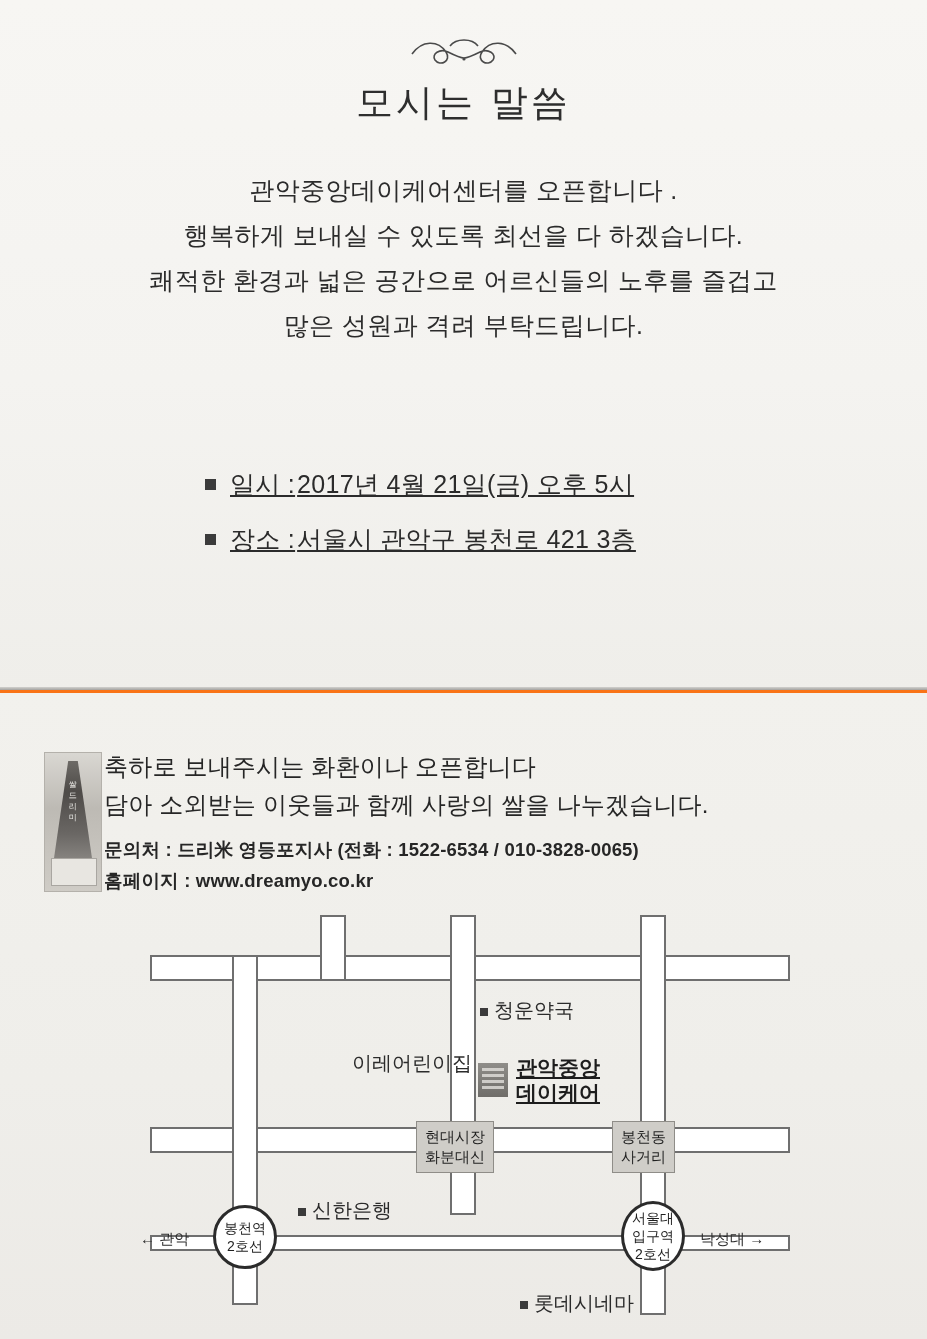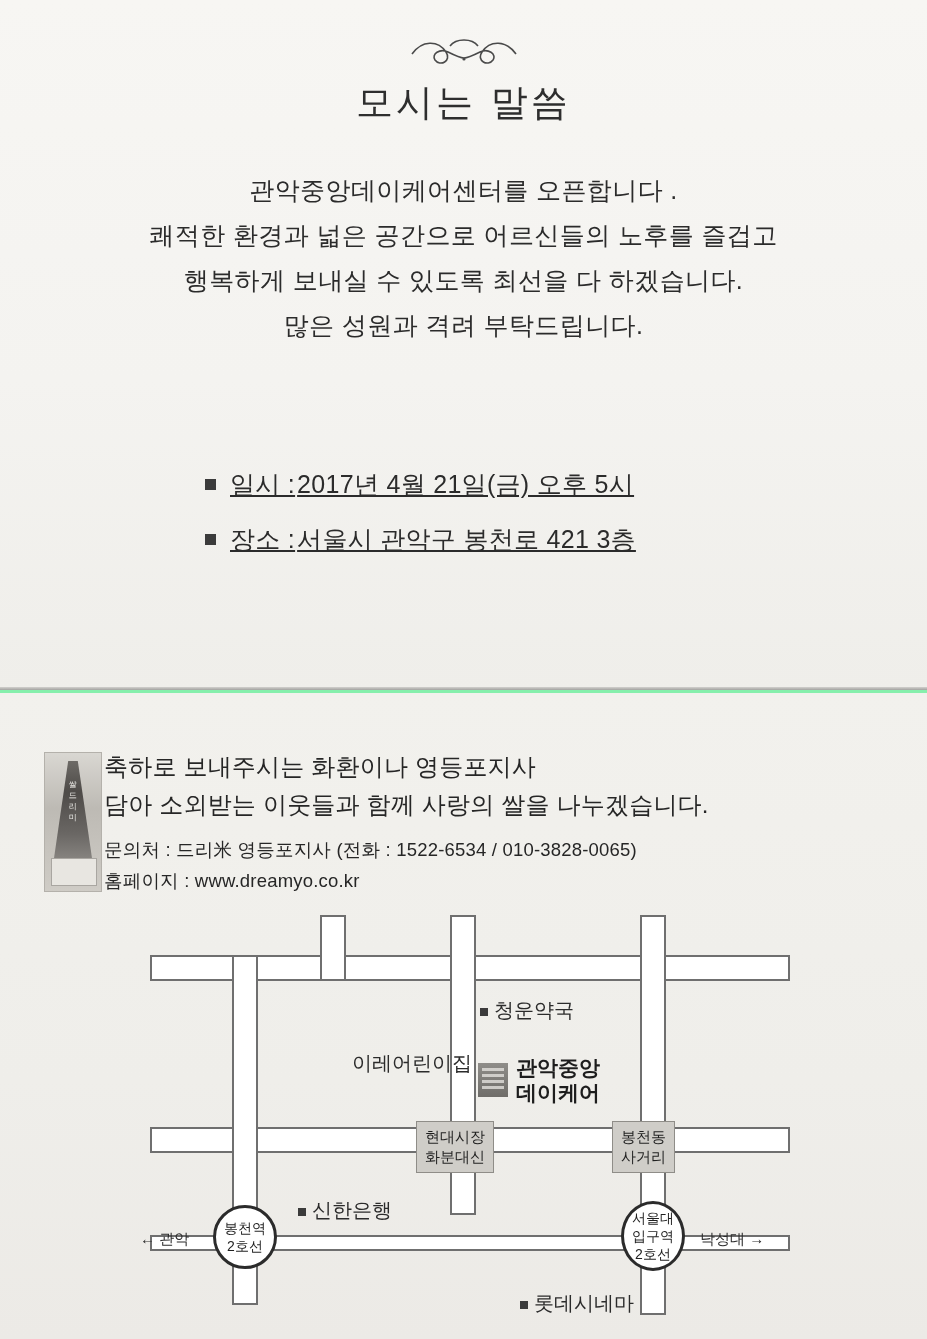--- a/index.html
+++ b/index.html
@@ -8,21 +8,21 @@
     background: #ffffff;
   }
   body {
     font-family: "Liberation Sans", "DejaVu Sans", sans-serif;
   }
   #page {
     position: relative;
     width: 927px;
     height: 1339px;
     overflow: hidden;
-    background: #86efac;
+    background: #f97316;
   }
 
   
   .card-top {
     position: absolute;
     left: 0; top: 0;
     width: 927px; height: 690px;
     background: linear-gradient(180deg, #f7f6f3 0%, #f4f3f0 55%, #efeeea 100%);
   }
   .card-top:after {
@@ -109,20 +109,21 @@
   .rice-lines {
     font-size: 24px;
     line-height: 38px;
     letter-spacing: 0.2px;
   }
   .rice-contact {
     margin-top: 10px;
     font-size: 18.5px;
     line-height: 31px;
     letter-spacing: 0.2px;
+    font-weight: bold;
   }
 
   .rice-photo {
     position: absolute;
     left: 44px;
     top: 752px;
     width: 56px;
     height: 138px;
     background: linear-gradient(180deg,#d9d7d2 0%, #bdbab4 40%, #cfccc6 100%);
     border: 1px solid #b4b1ab;
@@ -224,20 +225,21 @@
     background:
       repeating-linear-gradient(180deg, #e9e7e3 0 3px, transparent 3px 6px);
     opacity: 0.75;
   }
   .poi-name {
     font-size: 21px;
     line-height: 25px;
     font-weight: bold;
     color: #1d1d1d;
     white-space: nowrap;
+    text-decoration: underline;
   }
   .arrow-label {
     position: absolute;
     font-size: 15px;
     color: #2b2b2b;
     white-space: nowrap;
   }
 </style>
 </head>
 <body>
@@ -252,22 +254,22 @@
         <path d="M112 18 C 102 4, 86 4, 78 16 C 72 25, 84 31, 89 24 C 93 18, 84 12, 76 16 C 68 20, 64 22, 60 22"></path>
         <path d="M46 10 C 52 2, 68 2, 74 10"></path>
         <circle cx="60" cy="23" r="1.6" fill="#4a4a4a" stroke="none"></circle>
       </svg>
     </div>
 
     <div class="title">모시는 말씀</div>
 
     <div class="body-copy">
       <div>관악중앙데이케어센터를 오픈합니다 .</div>
+      <div>행복하게 보내실 수 있도록 최선을 다 하겠습니다.</div>
       <div>쾌적한 환경과 넓은 공간으로 어르신들의 노후를 즐겁고</div>
-      <div>행복하게 보내실 수 있도록 최선을 다 하겠습니다.</div>
       <div>많은 성원과 격려 부탁드립니다.</div>
     </div>
 
     <div class="details">
       <div class="detail-row">
         <span class="bullet"></span>
         <span>일시 :</span>
         <span class="val">2017년 4월 21일(금) 오후 5시</span>
       </div>
       <div class="detail-row">
@@ -281,21 +283,21 @@
   <div class="card-bottom"></div>
 
   <div class="rice-photo">
     <div class="sack"></div>
     <div class="sack-txt">쌀<br>드<br>리<br>미</div>
     <div class="cert"></div>
   </div>
 
   <div class="rice-block">
     <div class="rice-lines">
-      <div>축하로 보내주시는 화환이나 영등포지사</div>
+      <div>축하로 보내주시는 화환이나 오픈합니다</div>
       <div>담아 소외받는 이웃들과 함께 사랑의 쌀을 나누겠습니다.</div>
     </div>
     <div class="rice-contact">
       <div>문의처 : 드리米 영등포지사 (전화 : 1522-6534 / 010-3828-0065)</div>
       <div>홈페이지 : www.dreamyo.co.kr</div>
     </div>
   </div>
 
   <div class="map">
 

